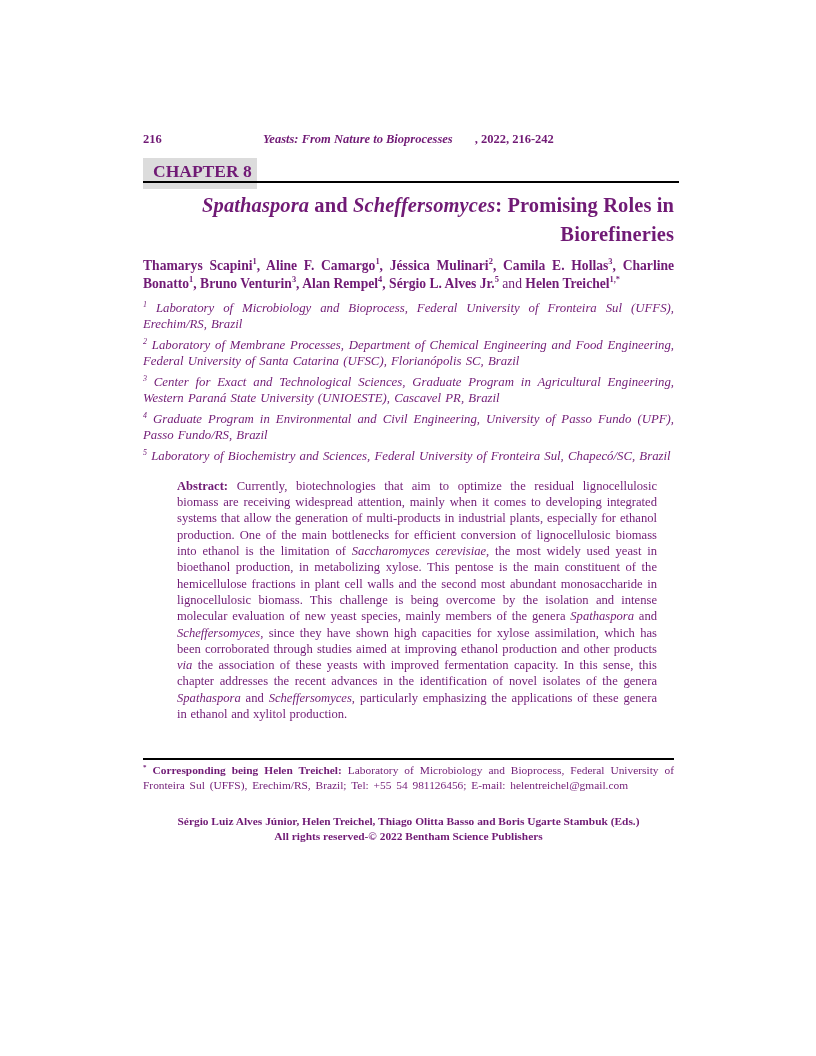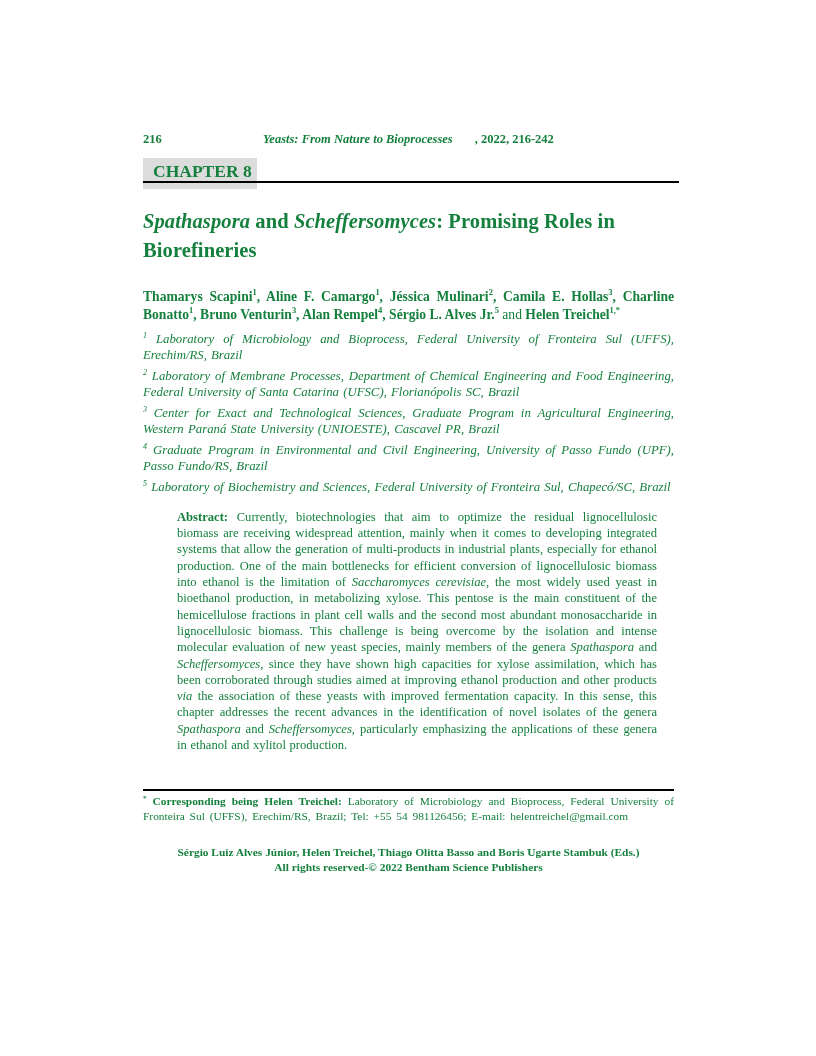--- a/index.html
+++ b/index.html
@@ -3,21 +3,21 @@
 <meta charset="utf-8">
 <style>
   html, body { margin:0; padding:0; background:#e8e8e8; }
   .page {
     position: relative;
     width: 816px;
     height: 1056px;
     margin: 0 auto;
     background: #ffffff;
     font-family: "Liberation Serif", "DejaVu Serif", serif;
-    color: #15803d;
+    color: #701a75;
     overflow: hidden;
   }
   .content {
     position: absolute;
     left: 143px;
     top: 131px;
     width: 531px;
   }
   
   .header-row {
@@ -51,29 +51,30 @@
   }
   .chapter-rule {
     position: absolute;
     left: 0;
     right: -5px;
     bottom: 6px;
     border-bottom: 2px solid #000;
   }
   
   .title {
-    margin: 18px 0 0 0;
+    margin: 2px 0 0 0;
     font-size: 20.5px;
     line-height: 28.5px;
     font-weight: bold;
     letter-spacing: 0.1px;
+    text-align: right;
   }
   
   .authors {
-    margin: 24px 0 0 0;
+    margin: 9px 0 0 0;
     font-size: 13.6px;
     line-height: 18px;
     text-align: justify;
   }
   
   .affiliations { margin-top: 7px; }
   .affiliations p {
     margin: 0 0 4.5px 0;
     font-size: 12.8px;
     line-height: 16.2px;

